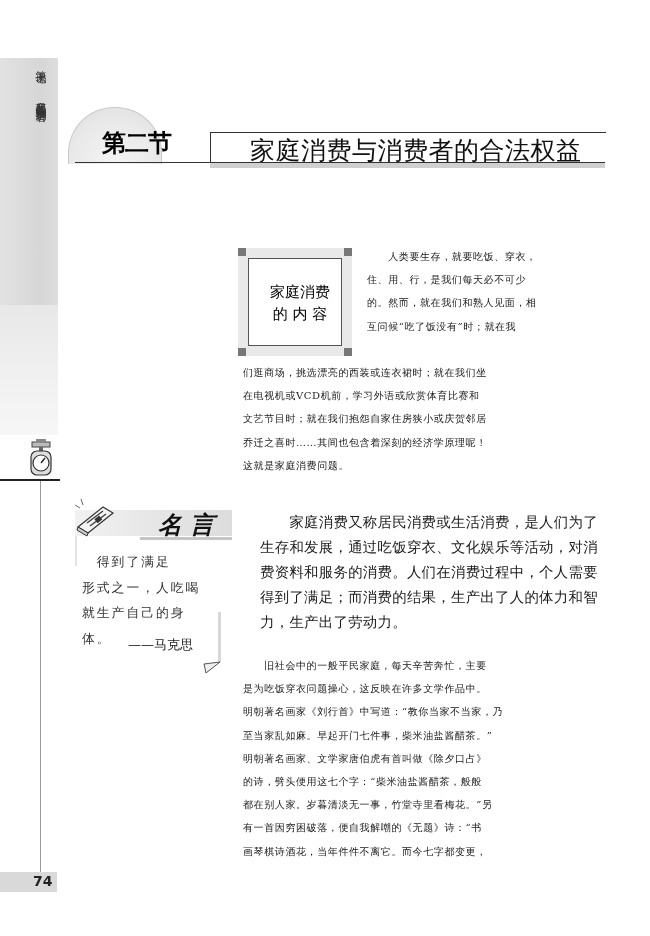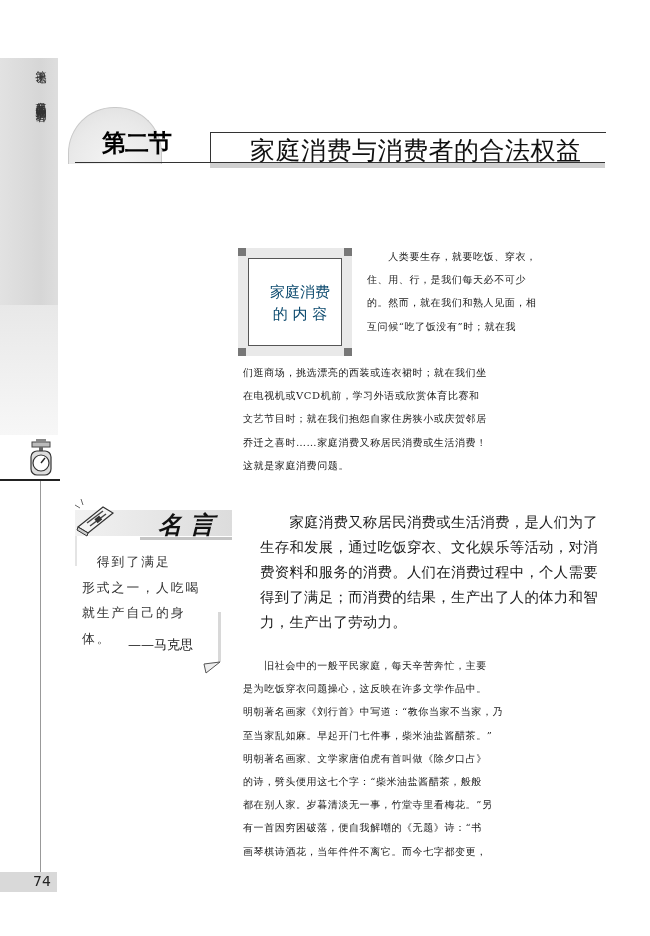--- a/index.html
+++ b/index.html
@@ -27,21 +27,21 @@
   .side-vertical .gap { display: inline-block; height: 14px; }
   .scale-icon { position: absolute; left: 26px; top: 438px; width: 30px; height: 40px; }
   .left-rule { position: absolute; left: 0; top: 479px; width: 60px; height: 2px; background: #222; }
   .left-vline { position: absolute; left: 40px; top: 481px; width: 1px; height: 391px; background: #999; }
   .page-num-box {
     position: absolute; left: 0; top: 872px; width: 57px; height: 20px;
     background: #d9d9d9;
   }
   .page-num {
     position: absolute; left: 33px; top: 873px;
-    font-family: "DejaVu Sans", "Liberation Sans", sans-serif; font-size: 14px; color: #222;
+    font-family: "DejaVu Sans", "Liberation Sans", sans-serif; font-size: 14px; color: #222; font-weight: bold;
   }
 
   .section-medallion {
     position: absolute; left: 68px; top: 107px; width: 92px; height: 56px;
     border-radius: 46px 46px 0 0;
     background: radial-gradient(circle at 50% 100%, #f4f4f4 0%, #e9e9e9 60%, #dcdcdc 100%);
     border: 1px solid #c9c9c9; border-bottom: none;
   }
   .section-label {
     position: absolute; left: 102px; top: 127px;
@@ -64,21 +64,21 @@
     position: absolute; left: 238px; top: 248px; width: 114px; height: 108px;
     background: #e9e9e9;
   }
   .topic-box .inner {
     position: absolute; left: 10px; top: 10px; width: 92px; height: 86px;
     background: #fff; border: 1px solid #555;
   }
   .topic-box .corner { position: absolute; width: 8px; height: 8px; background: #777; }
   .topic-text {
     position: absolute; left: 260px; top: 281px; width: 80px; text-align: center;
-    font-family: "DejaVu Serif", "Liberation Serif", serif; font-size: 15px; line-height: 22px; color: #0c4a6e;
+    font-family: "DejaVu Serif", "Liberation Serif", serif; font-size: 15px; line-height: 22px; color: #000000;
   }
 
   .para {
     position: absolute; font-size: 10px; line-height: 23.2px; color: #1a1a1a;
     text-align: justify; letter-spacing: 0.6px;
   }
   .para span { display: block; white-space: nowrap; }
   .p1 { left: 367px; top: 245px; width: 270px; }
   .p1b { left: 243px; top: 361px; width: 395px; }
   .p2 { left: 260px; top: 510px; width: 395px; font-family: Liberation Sans, sans-serif; font-size: 14.4px; line-height: 25px; letter-spacing: 0.3px; }
@@ -152,21 +152,21 @@
 <div class="para p1">
   <span>　　人类要生存，就要吃饭、穿衣，</span>
   <span>住、用、行，是我们每天必不可少</span>
   <span>的。然而，就在我们和熟人见面，相</span>
   <span>互问候“吃了饭没有”时；就在我</span>
 </div>
 <div class="para p1b">
   <span>们逛商场，挑选漂亮的西装或连衣裙时；就在我们坐</span>
   <span>在电视机或VCD机前，学习外语或欣赏体育比赛和</span>
   <span>文艺节目时；就在我们抱怨自家住房狭小或庆贺邻居</span>
-  <span>乔迁之喜时……家庭消费又称居民消费或生活消费！</span>
+  <span>乔迁之喜时……其间也包含着深刻的经济学原理呢！</span>
   <span>这就是家庭消费问题。</span>
 </div>
 
 <div class="quote-banner"></div>
 <div class="quote-banner-line"></div>
 <svg class="newspaper-icon" viewBox="0 0 50 40">
   <line x1="8" y1="2" x2="10" y2="8" stroke="#666" stroke-width="1"></line>
   <line x1="2" y1="8" x2="7" y2="11" stroke="#666" stroke-width="1"></line>
   <polygon points="5,30 30,10 40,16 15,36" fill="#f4f4f4" stroke="#333" stroke-width="1.2"></polygon>
   <polygon points="5,30 15,36 14,39 4,33" fill="#ccc" stroke="#333" stroke-width="1"></polygon>

